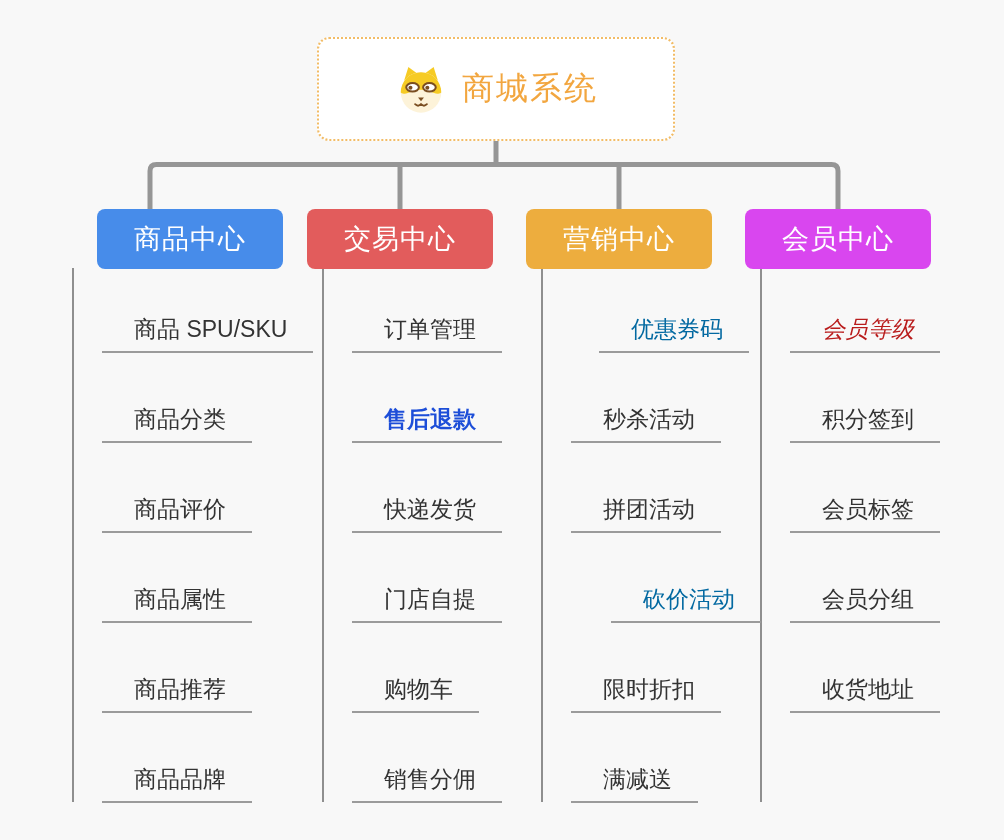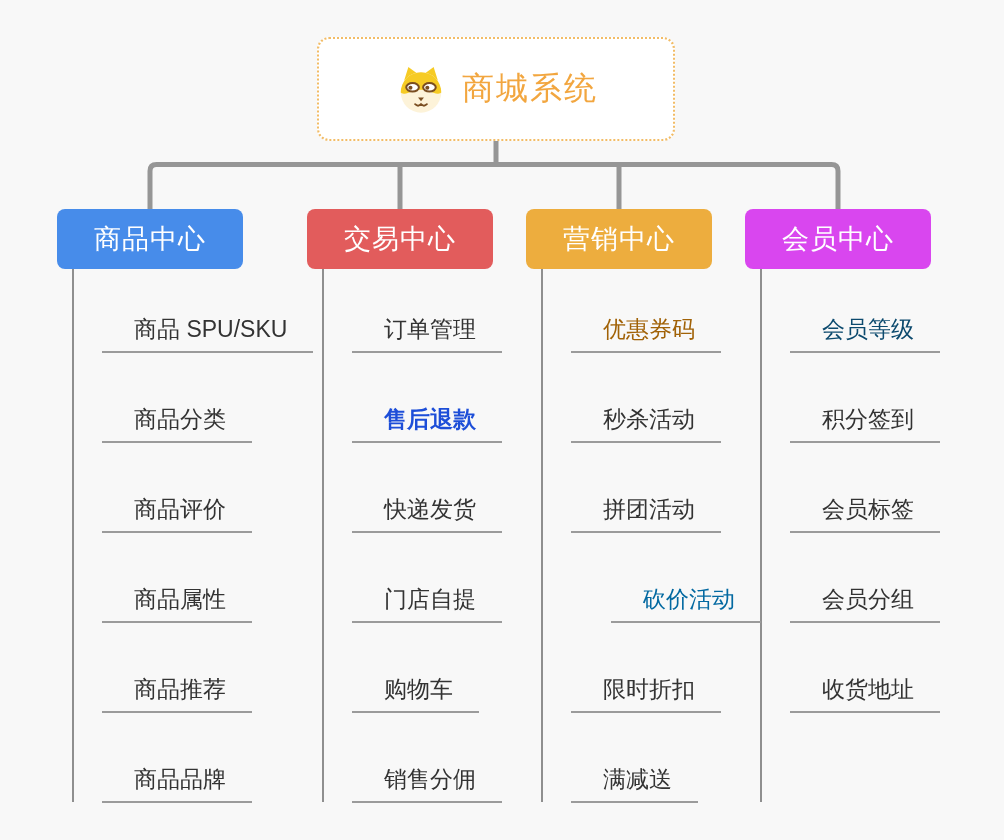--- a/index.html
+++ b/index.html
@@ -92,21 +92,21 @@
     <ellipse cx="22" cy="30" rx="7.5" ry="5" fill="#FFFFFF" stroke="#7A4E21" stroke-width="2.4"></ellipse>
     <ellipse cx="42" cy="30" rx="7.5" ry="5" fill="#FFFFFF" stroke="#7A4E21" stroke-width="2.4"></ellipse>
     <circle cx="19.5" cy="30.5" r="2.4" fill="#7A4E21"></circle>
     <circle cx="39.5" cy="30.5" r="2.4" fill="#7A4E21"></circle>
     <path d="M28.5 42 h7 l-3.5 4.5 z" fill="#7A4E21"></path>
     <path d="M25 50 q3.5 3.5 7 0 q3.5 3.5 7 0" stroke="#7A4E21" stroke-width="2.2" fill="none" stroke-linecap="round"></path>
   </svg>
   <div class="root-title" style="color: rgb(242, 166, 63);">商城系统</div>
 </div>
 
-<div class="branch-box" id="branch-box-0" style="background: rgb(71, 140, 234); color: rgb(255, 255, 255);">
+<div class="branch-box" id="branch-box-0" style="background: rgb(71, 140, 234); color: rgb(255, 255, 255); margin-left: 40px;">
   <span>商品中心</span>
 </div>
 <div class="branch-box" id="branch-box-1" style="background: rgb(226, 92, 92); color: rgb(255, 255, 255);">
   <span>交易中心</span>
 </div>
 <div class="branch-box" id="branch-box-2" style="background: rgb(237, 173, 62); color: rgb(255, 255, 255);">
   <span>营销中心</span>
 </div>
 <div class="branch-box" id="branch-box-3" style="background: #d946ef; color: rgb(255, 255, 255);">
   <span>会员中心</span>
@@ -149,42 +149,42 @@
   <div class="leaf-item">
       <span class="leaf-label" style="border-bottom-color: rgb(155, 155, 155); color: rgb(51, 51, 51);">购物车</span>
     </div>
   <div class="leaf-item">
       <span class="leaf-label" style="border-bottom-color: rgb(155, 155, 155); color: rgb(51, 51, 51);">销售分佣</span>
     </div>
 </div>
 
 <div class="items-col" id="items-col-2">
   <div class="leaf-item">
-      <span class="leaf-label" style="border-bottom-color: rgb(155, 155, 155); color: #a16207;">优惠券码</span>
+      <span class="leaf-label" style="border-bottom-color: rgb(155, 155, 155); color: #0369a1; margin-left: 28px;">优惠券码</span>
     </div>
   <div class="leaf-item">
       <span class="leaf-label" style="border-bottom-color: rgb(155, 155, 155); color: rgb(51, 51, 51);">秒杀活动</span>
     </div>
   <div class="leaf-item">
       <span class="leaf-label" style="border-bottom-color: rgb(155, 155, 155); color: rgb(51, 51, 51);">拼团活动</span>
     </div>
   <div class="leaf-item">
       <span class="leaf-label" style="border-bottom-color: rgb(155, 155, 155); color: #0369a1; margin-left: 40px;">砍价活动</span>
     </div>
   <div class="leaf-item">
       <span class="leaf-label" style="border-bottom-color: rgb(155, 155, 155); color: rgb(51, 51, 51);">限时折扣</span>
     </div>
   <div class="leaf-item">
       <span class="leaf-label" style="border-bottom-color: rgb(155, 155, 155); color: rgb(51, 51, 51);">满减送</span>
     </div>
 </div>
 
 <div class="items-col" id="items-col-3">
   <div class="leaf-item">
-      <span class="leaf-label" style="border-bottom-color: rgb(155, 155, 155); color: #0c4a6e;">会员等级</span>
+      <span class="leaf-label" style="border-bottom-color: rgb(155, 155, 155); color: #b91c1c; font-style: italic;">会员等级</span>
     </div>
   <div class="leaf-item">
       <span class="leaf-label" style="border-bottom-color: rgb(155, 155, 155); color: rgb(51, 51, 51);">积分签到</span>
     </div>
   <div class="leaf-item">
       <span class="leaf-label" style="border-bottom-color: rgb(155, 155, 155); color: rgb(51, 51, 51);">会员标签</span>
     </div>
   <div class="leaf-item">
       <span class="leaf-label" style="border-bottom-color: rgb(155, 155, 155); color: rgb(51, 51, 51);">会员分组</span>
     </div>

